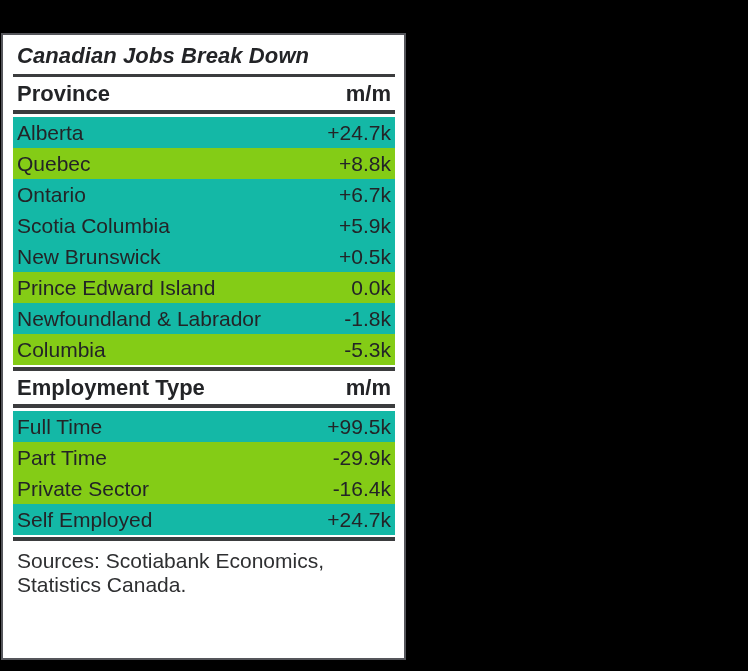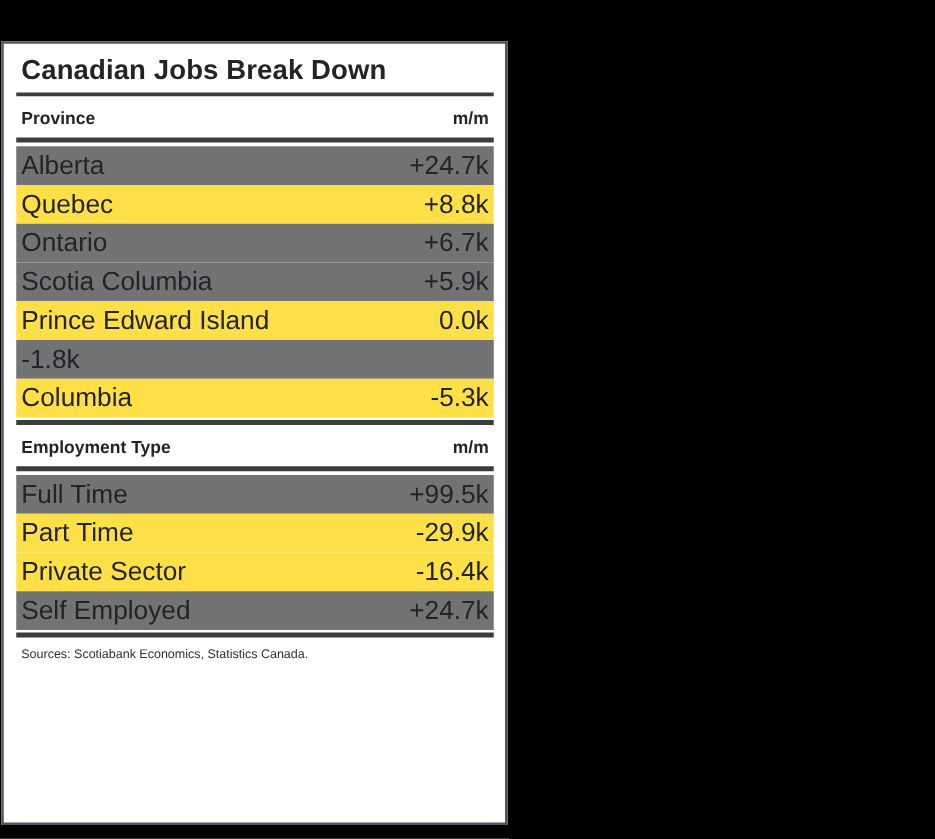--- a/index.html
+++ b/index.html
@@ -20,50 +20,51 @@
     padding: 0 9px 0 10px;
     color: #232427;
     overflow: hidden;
   }
   .title {
     font-size: 22px;
     font-weight: 700;
     line-height: 26px;
     padding: 8px 4px 5px 4px;
     letter-spacing: 0.1px;
+    font-style: italic;
   }
   .rule {
     height: 3px;
     background: #3b3c3e;
   }
   .rule.thick { height: 4px; }
   .hdr {
     display: flex;
     justify-content: space-between;
     align-items: baseline;
-    font-size: 14px;
+    font-size: 22px;
     font-weight: 700;
     line-height: 26px;
     padding: 4px 4px 3px 4px;
   }
   .rows { margin: 3px 0 2px 0; }
   .row {
     display: flex;
     justify-content: space-between;
     align-items: center;
     height: 31px;
     font-size: 21px;
     padding: 0 4px;
-    background: #fde047;
+    background: #84cc16;
   }
-  .row.alt { background: #737373; }
+  .row.alt { background: #14b8a6; }
   .row .lbl { white-space: nowrap; }
   .row .val { white-space: nowrap; }
   .source {
-    font-size: 10px;
+    font-size: 21px;
     color: #2e2f31;
     padding: 8px 4px 0 4px;
   }
 </style>
 </head>
 <body>
 
 <div class="panel">
 
   <div class="title">Canadian Jobs Break Down</div>
@@ -85,25 +86,30 @@
       <span class="val">+8.8k</span>
     </div>
     <div class="row alt">
       <span class="lbl">Ontario</span>
       <span class="val">+6.7k</span>
     </div>
     <div class="row alt">
       <span class="lbl">Scotia Columbia</span>
       <span class="val">+5.9k</span>
     </div>
+    <div class="row alt">
+      <span class="lbl">New Brunswick</span>
+      <span class="val">+0.5k</span>
+    </div>
     <div class="row">
       <span class="lbl">Prince Edward Island</span>
       <span class="val">0.0k</span>
     </div>
     <div class="row alt">
+      <span class="lbl">Newfoundland &amp; Labrador</span>
       <span class="val">-1.8k</span>
     </div>
     <div class="row">
       <span class="lbl">Columbia</span>
       <span class="val">-5.3k</span>
     </div>
   </div>
 
   <div class="rule thick"></div>
 

